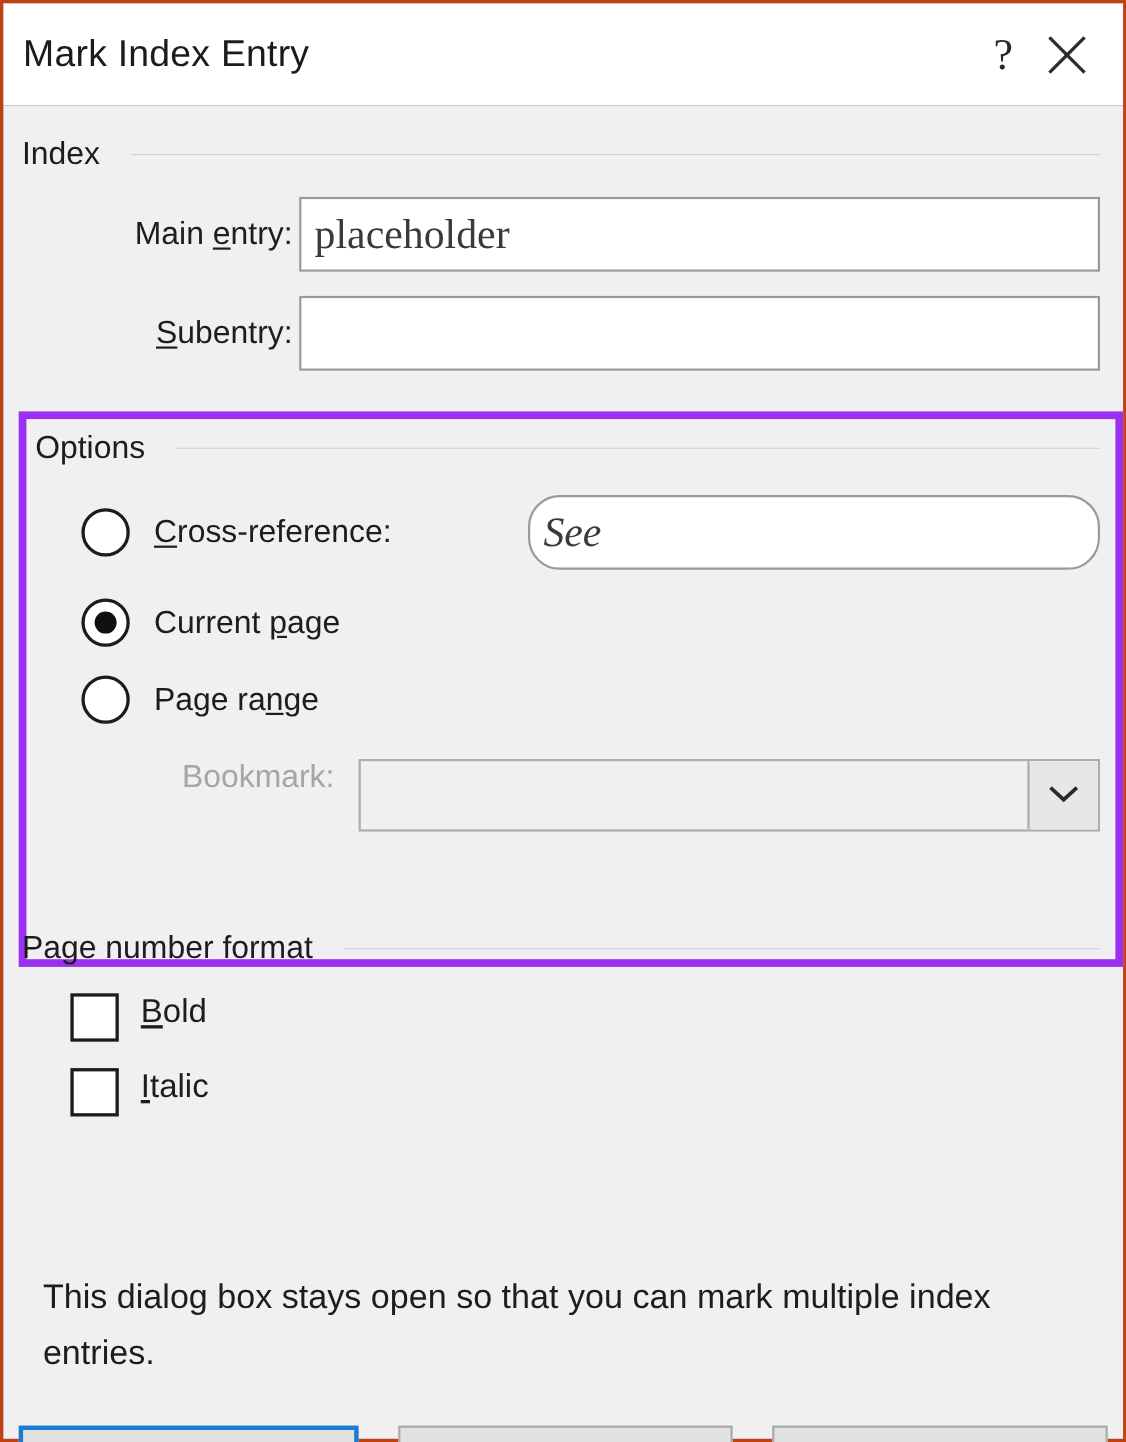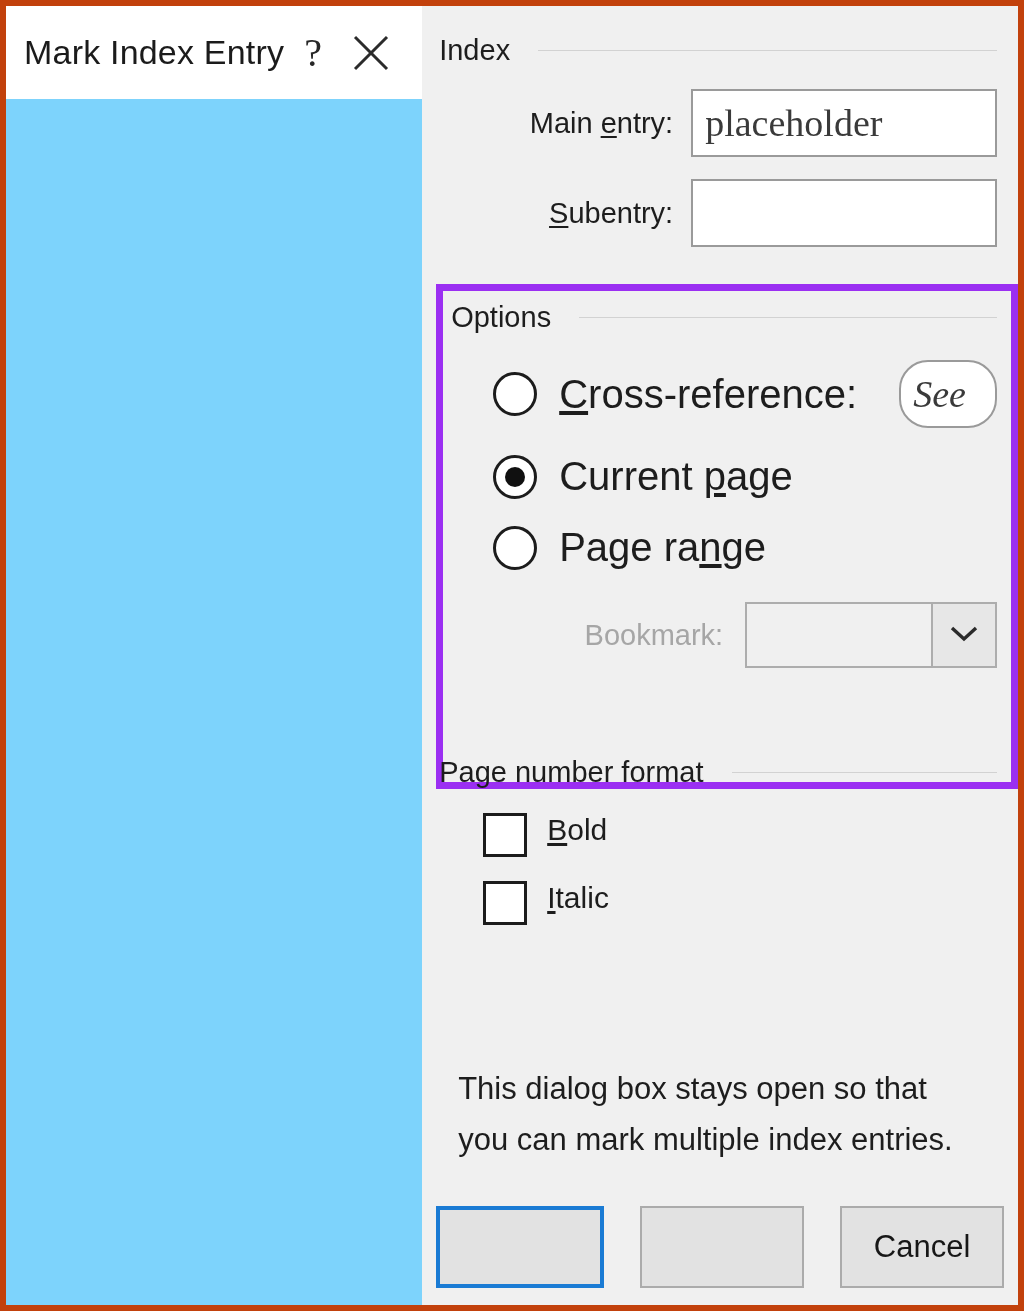--- a/index.html
+++ b/index.html
@@ -13,24 +13,24 @@
     font-family: "Liberation Sans", sans-serif;
     overflow: hidden;
   }
 
   
   .dialog {
     position: relative;
     width: 1024px;
     height: 1311px;
     box-sizing: border-box;
-    border: 6px solid #c2410c;
-    background: #7dd3fc;
-    display: flex;
-    flex-direction: row;
+    border: 3px solid #c2410c;
+    background: #4c1d95;
+    display: flex;
+    flex-direction: column;
   }
 
   
   .titlebar {
     height: 93px;
     background: #FFFFFF;
     display: flex;
     align-items: center;
     flex: none;
     padding: 0 22px 0 18px;
@@ -111,21 +111,21 @@
   
   .field-row {
     display: flex;
     align-items: center;
     margin-top: 22px;
   }
   .field-label {
     width: 252px;
     flex: none;
     text-align: right;
-    padding-right: 18px;
+    padding-right: 6px;
     box-sizing: border-box;
     font-size: 29px;
     color: #1d1d1d;
     white-space: nowrap;
   }
   .textbox {
     flex: 1 1 auto;
     height: 68px;
     background: #FFFFFF;
     border: 2px solid #9A9A9A;
@@ -159,33 +159,32 @@
   }
   .radio.checked::after {
     content: "";
     position: absolute;
     left: 9px; top: 9px;
     width: 20px; height: 20px;
     border-radius: 50%;
     background: #101010;
   }
   .opt-label {
-    font-size: 40px;
+    font-size: 29px;
     color: #1d1d1d;
     margin-left: 22px;
     white-space: nowrap;
   }
   .opt-label.fixedw {
     width: 340px;
   }
 
   
   .bookmark-row {
     display: flex;
-    align-items: center;
     margin-top: 32px;
     padding-left: 42px;
   }
   .bookmark-label {
     width: 252px;
     flex: none;
     text-align: right;
     padding-right: 22px;
     box-sizing: border-box;
     font-size: 29px;

